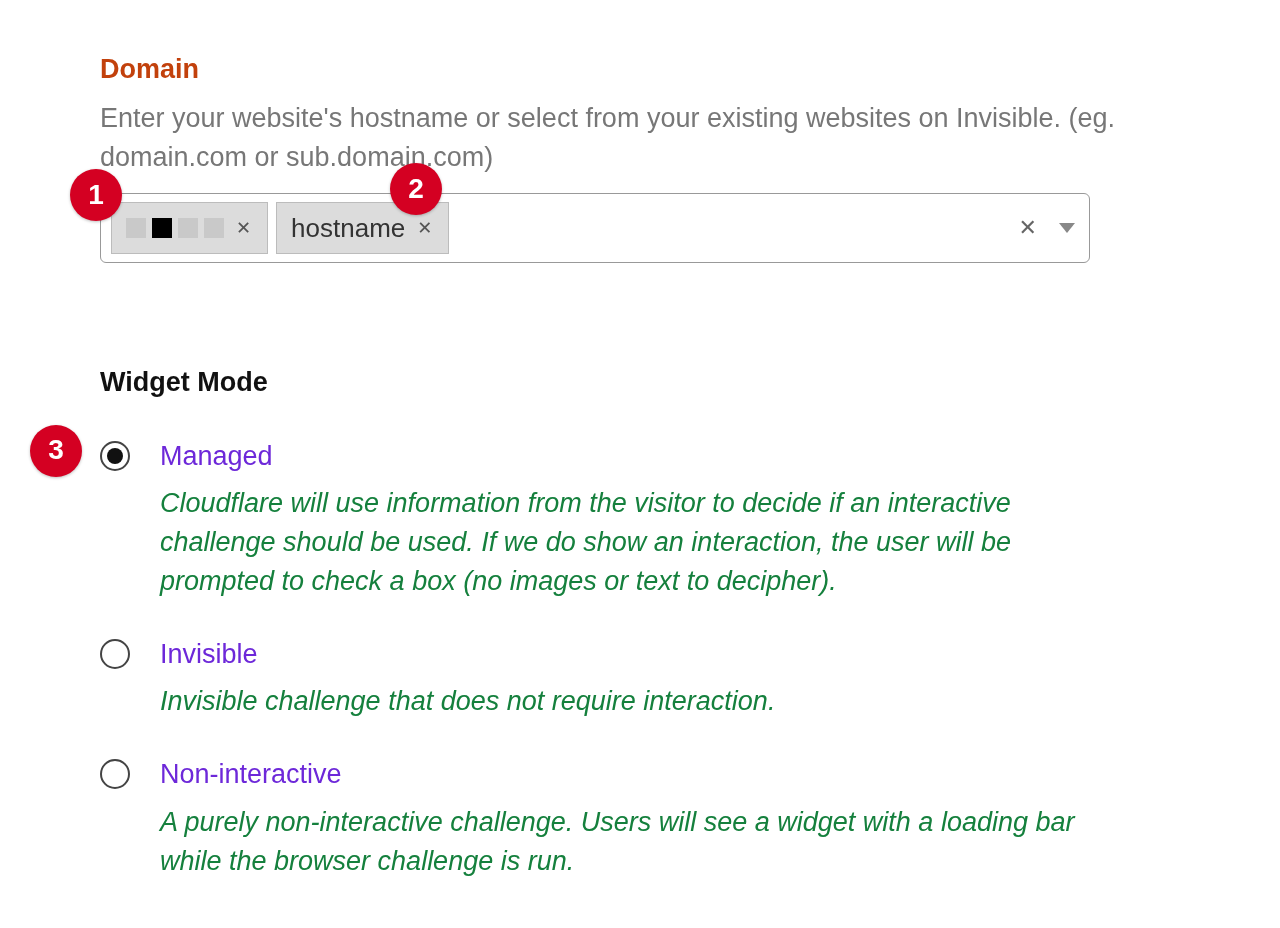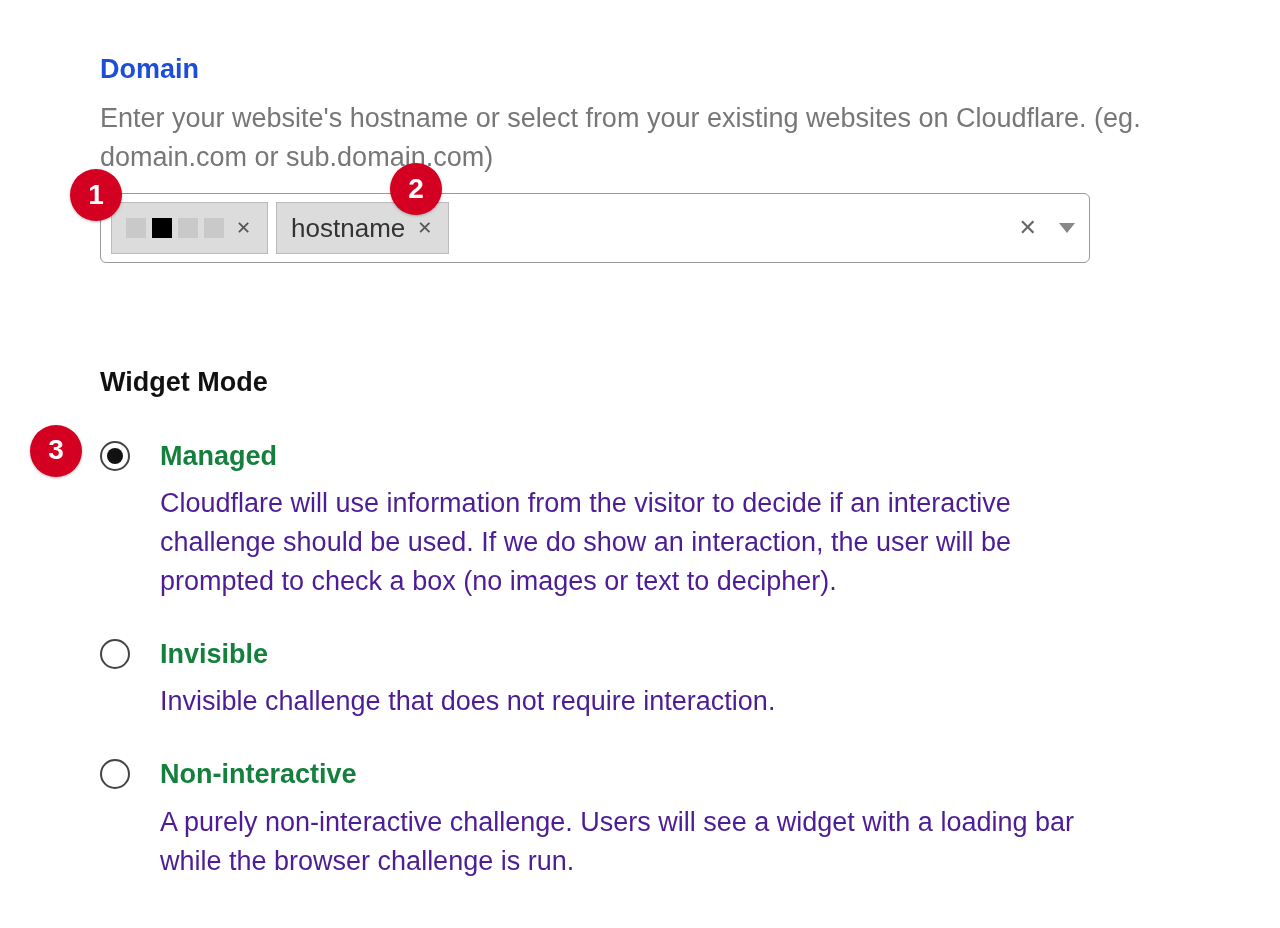--- a/index.html
+++ b/index.html
@@ -9,21 +9,21 @@
       width: 1280px;
       height: 928px;
       padding: 50px 100px 40px 100px;
       color: #222;
       font-size: 26px;
       line-height: 1.45;
     }
     .section-title {
       font-weight: 700;
       font-size: 27px;
-      color: #1d4ed8;
+      color: #c2410c;
       margin-bottom: 10px;
     }
     .section-desc {
       color: #777;
       font-size: 27px;
       margin-bottom: 0;
     }
     .domain-section { position: relative; }
     .domain-input-wrap { position: relative; margin-top: 16px; }
     .multiselect {
@@ -105,30 +105,30 @@
     .radio-row { display: flex; align-items: flex-start; gap: 30px; }
     .radio {
       width: 30px; height: 30px; border: 2px solid #444; border-radius: 50%;
       margin-top: 4px; flex: 0 0 30px; display:flex; align-items:center; justify-content:center;
       cursor: pointer;
     }
     .radio.checked::after {
       content: ""; width: 16px; height: 16px; border-radius: 50%; background: #111;
       display: block;
     }
-    .radio-label { font-weight: 700; font-size: 27px; color: #15803d; margin-bottom: 8px; }
-    .radio-desc { color: #4c1d95; font-size: 27px; max-width: 930px; }
+    .radio-label { font-weight: 400; font-size: 27px; color: #6d28d9; margin-bottom: 8px; }
+    .radio-desc { color: #15803d; font-size: 27px; max-width: 930px; font-style: italic; }
     .radio-text { flex: 1; }
   </style>
 </head>
 <body>
 
 <div class="domain-section">
   <div class="section-title">Domain</div>
-  <div class="section-desc">Enter your website's hostname or select from your existing websites on Cloudflare. (eg. domain.com or sub.domain.com)</div>
+  <div class="section-desc">Enter your website's hostname or select from your existing websites on Invisible. (eg. domain.com or sub.domain.com)</div>
 
   <div class="domain-input-wrap">
     <div class="marker" style="left:-30px; top:-24px;">1</div>
     <div class="marker" style="left:290px; top:-30px;">2</div>
 
     <div class="multiselect">
       <div class="tag">
         <span class="redacted">
           <span class="redacted-block"></span>
           <span class="redacted-block dark"></span>

